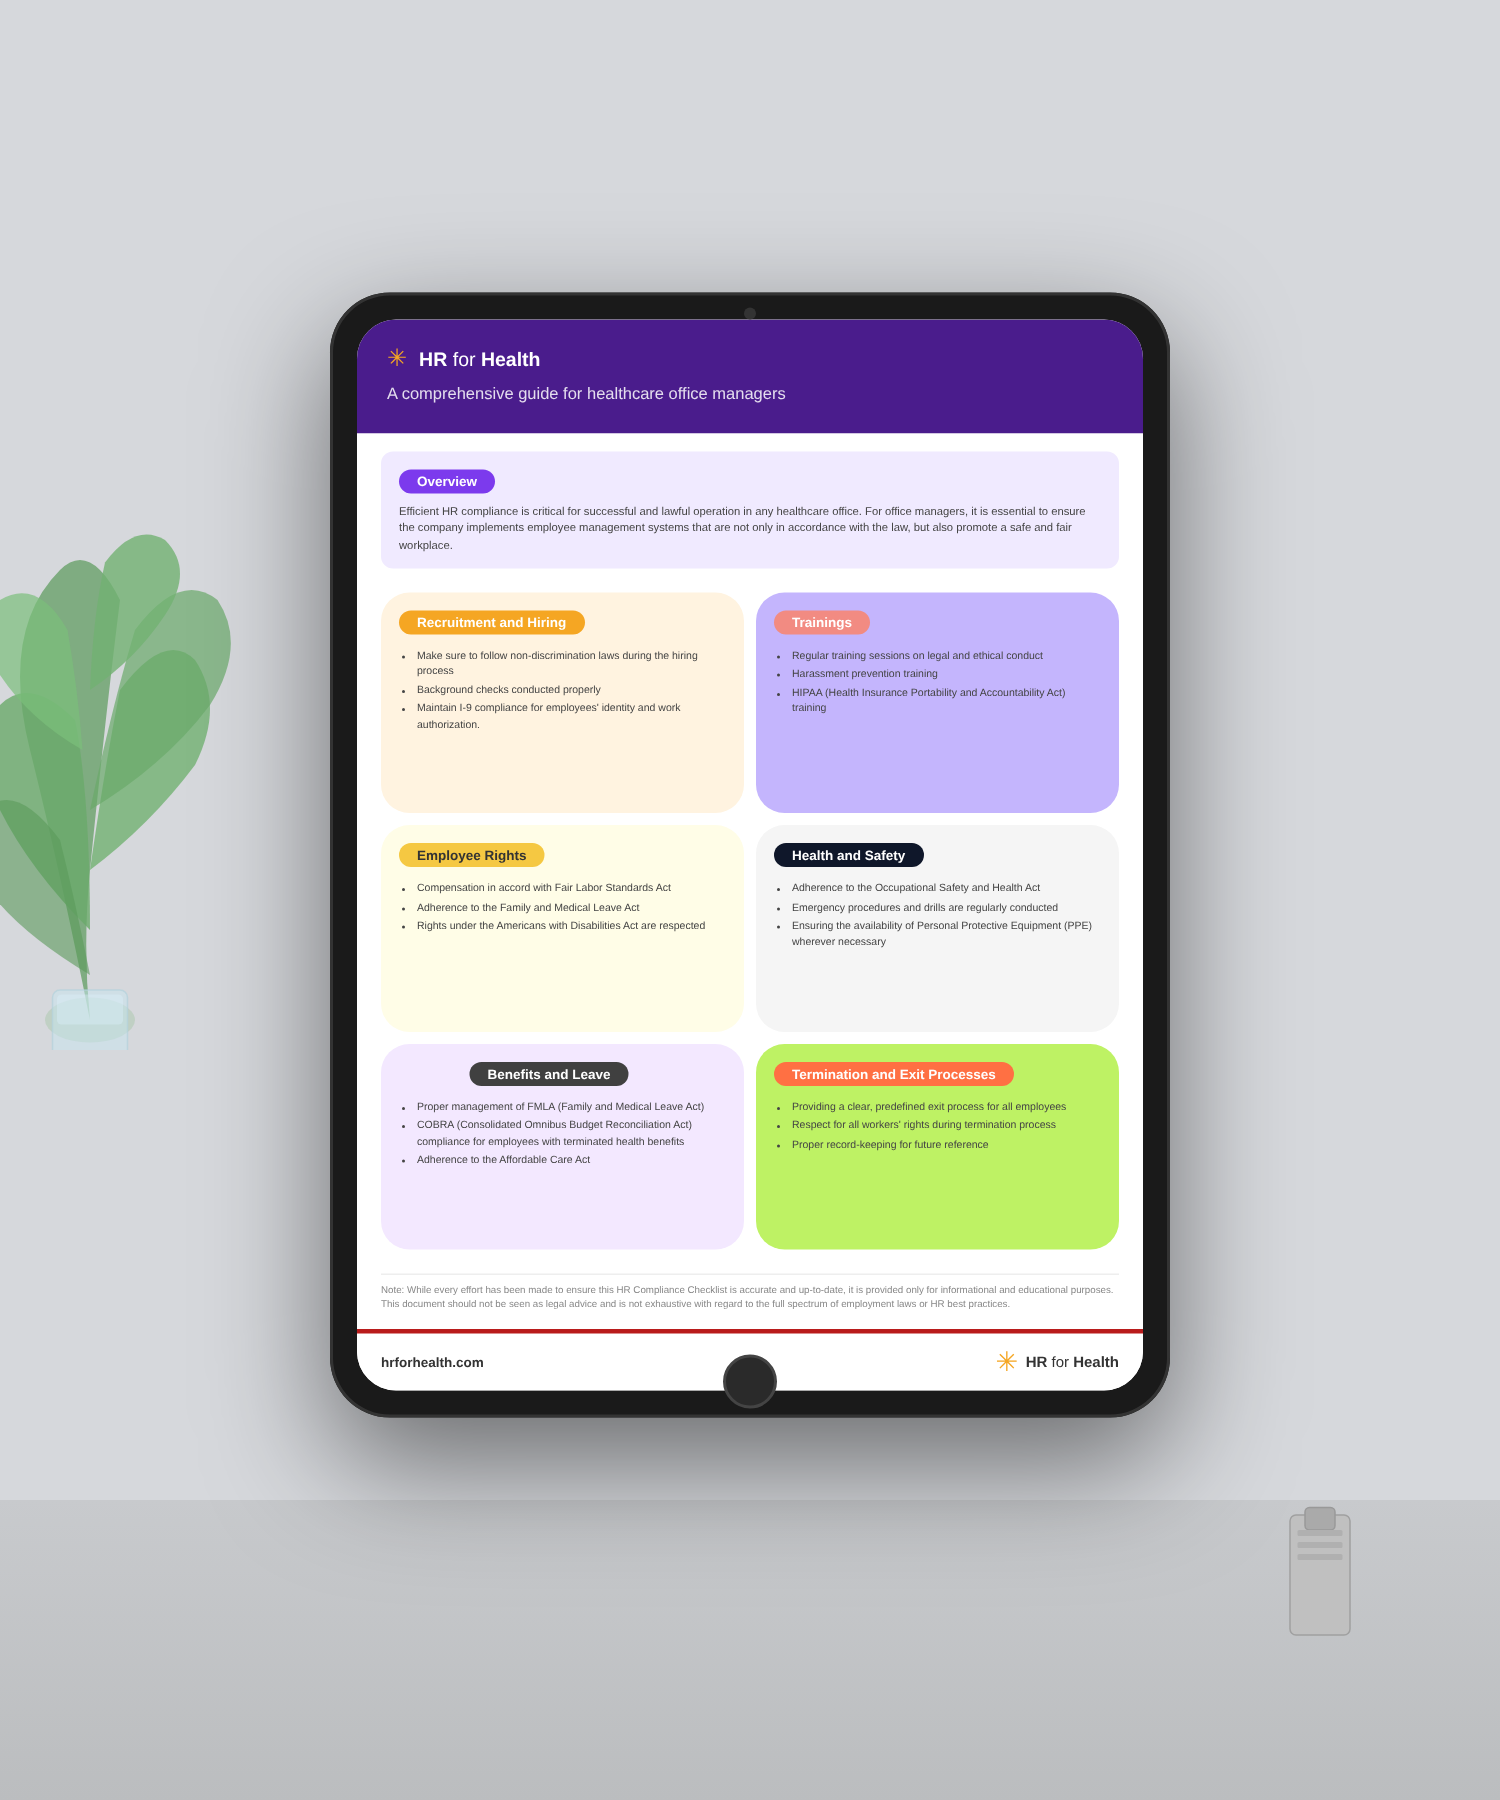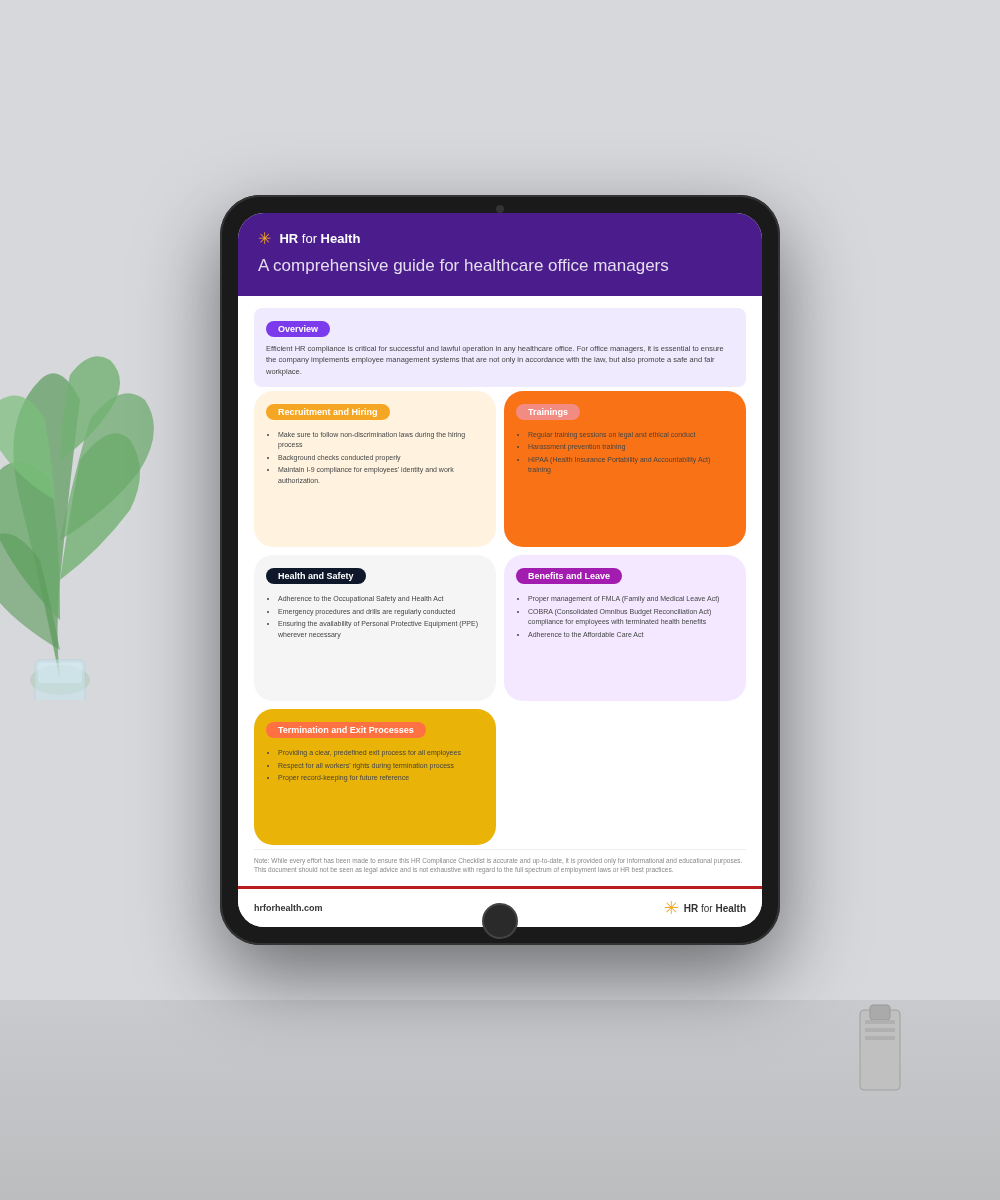--- a/index.html
+++ b/index.html
@@ -114,32 +114,32 @@
     .doc-title {
       color: white;
       font-size: 30px;
       font-weight: 700;
       line-height: 1.1;
       margin-bottom: 4px;
     }
 
     .doc-subtitle {
       color: rgba(255,255,255,0.85);
-      font-size: 17px;
+      font-size: 11px;
     }
 
     
     .doc-body {
       background: white;
       flex: 1;
       overflow: hidden;
       padding: 12px 16px;
       display: flex;
       flex-direction: column;
-      gap: 4px;
+      gap: 16px;
     }
 
     
     .overview-section {
       background: #f0eaff;
       border-radius: 8px;
       padding: 10px 12px;
     }
 
     .section-badge {
@@ -149,21 +149,21 @@
       font-size: 9px;
       font-weight: 700;
       margin-bottom: 6px;
     }
 
     .badge-purple { background: #7c3aed; color: white; }
     .badge-orange { background: #f5a623; color: white; }
     .badge-salmon { background: #f28b82; color: white; }
     .badge-yellow { background: #f5c842; color: #333; }
     .badge-gray { background: #0f172a; color: white; }
-    .badge-green { background: #a21caf; color: white; }
+    .badge-green { background: #404040; color: white; margin-left: 47px; }
     .badge-coral { background: #ff7043; color: white; }
 
     .overview-text {
       font-size: 7.5px;
       color: #444;
       line-height: 1.5;
     }
 
     
     .two-col {
@@ -172,21 +172,21 @@
       gap: 8px;
       flex: 1;
     }
 
     .content-card {
       border-radius: 19px;
       padding: 10px 12px;
     }
 
     .card-orange { background: #fff3e0; }
-    .card-salmon { background: #f97316; }
+    .card-salmon { background: #c4b5fd; }
     .card-yellow { background: #fffde7; }
     .card-gray { background: #f5f5f5; }
     .card-purple-light { background: #f3e8ff; }
 
     .card-list {
       list-style: disc;
       padding-left: 12px;
       margin-top: 4px;
     }
 
@@ -323,40 +323,48 @@
 
         <div class="content-card card-salmon">
           <span class="section-badge badge-salmon">Trainings</span>
           <ul class="card-list">
             <li>Regular training sessions on legal and ethical conduct</li>
             <li>Harassment prevention training</li>
             <li>HIPAA (Health Insurance Portability and Accountability Act) training</li>
           </ul>
         </div>
 
+        <div class="content-card card-yellow">
+          <span class="section-badge badge-yellow">Employee Rights</span>
+          <ul class="card-list">
+            <li>Compensation in accord with Fair Labor Standards Act</li>
+            <li>Adherence to the Family and Medical Leave Act</li>
+            <li>Rights under the Americans with Disabilities Act are respected</li>
+          </ul>
+        </div>
 
         <div class="content-card card-gray">
           <span class="section-badge badge-gray">Health and Safety</span>
           <ul class="card-list">
             <li>Adherence to the Occupational Safety and Health Act</li>
             <li>Emergency procedures and drills are regularly conducted</li>
             <li>Ensuring the availability of Personal Protective Equipment (PPE) wherever necessary</li>
           </ul>
         </div>
 
         <div class="content-card card-purple-light">
           <span class="section-badge badge-green">Benefits and Leave</span>
           <ul class="card-list">
             <li>Proper management of FMLA (Family and Medical Leave Act)</li>
             <li>COBRA (Consolidated Omnibus Budget Reconciliation Act) compliance for employees with terminated health benefits</li>
             <li>Adherence to the Affordable Care Act</li>
           </ul>
         </div>
 
-        <div class="content-card" style="background:#eab308;">
+        <div class="content-card" style="background:#bef264;">
           <span class="section-badge badge-coral">Termination and Exit Processes</span>
           <ul class="card-list">
             <li>Providing a clear, predefined exit process for all employees</li>
             <li>Respect for all workers' rights during termination process</li>
             <li>Proper record-keeping for future reference</li>
           </ul>
         </div>
 
       </div>
 

